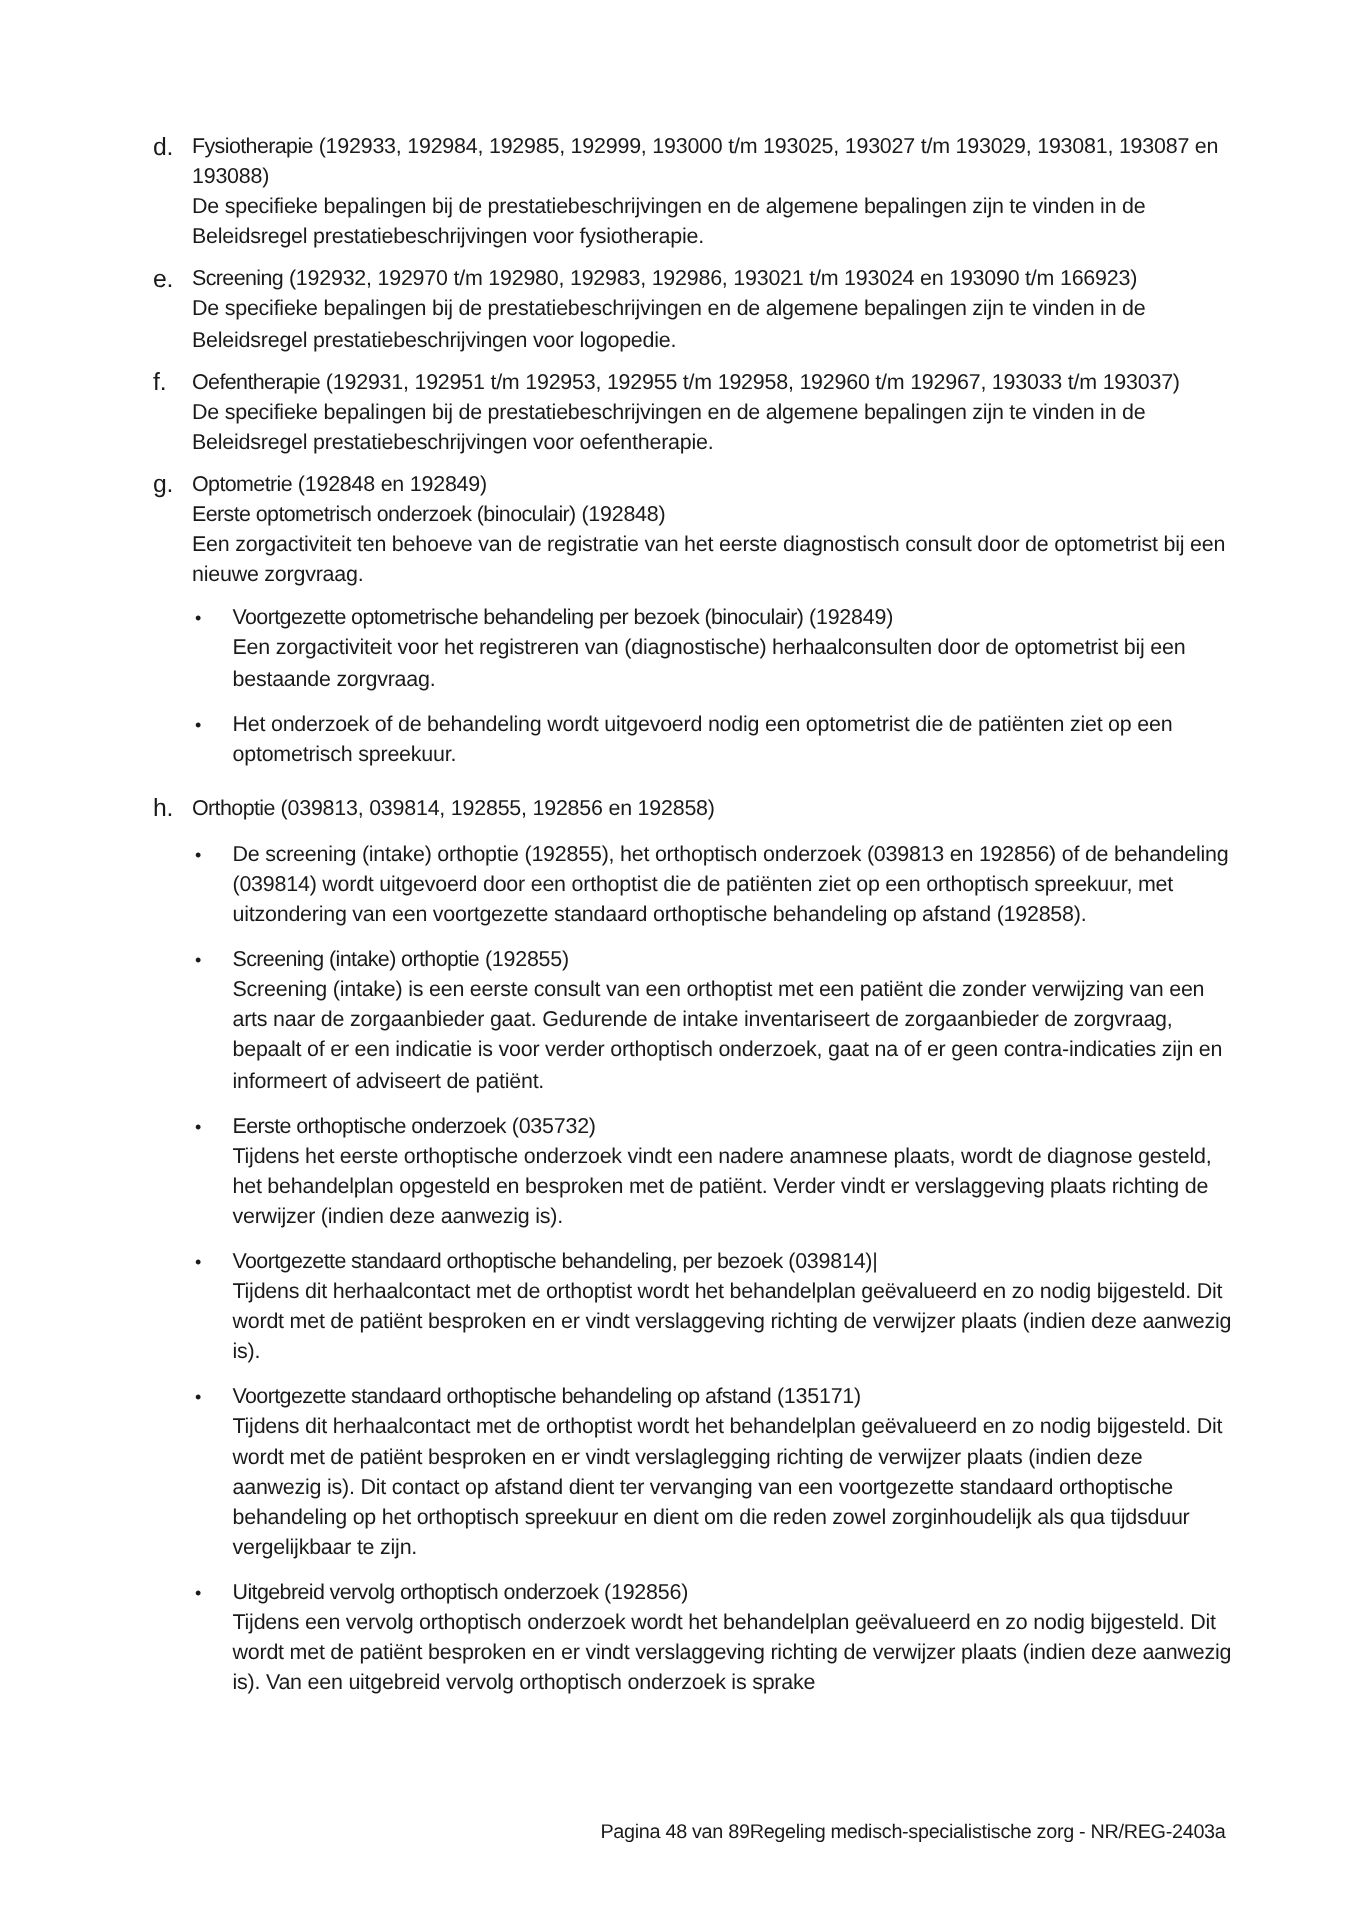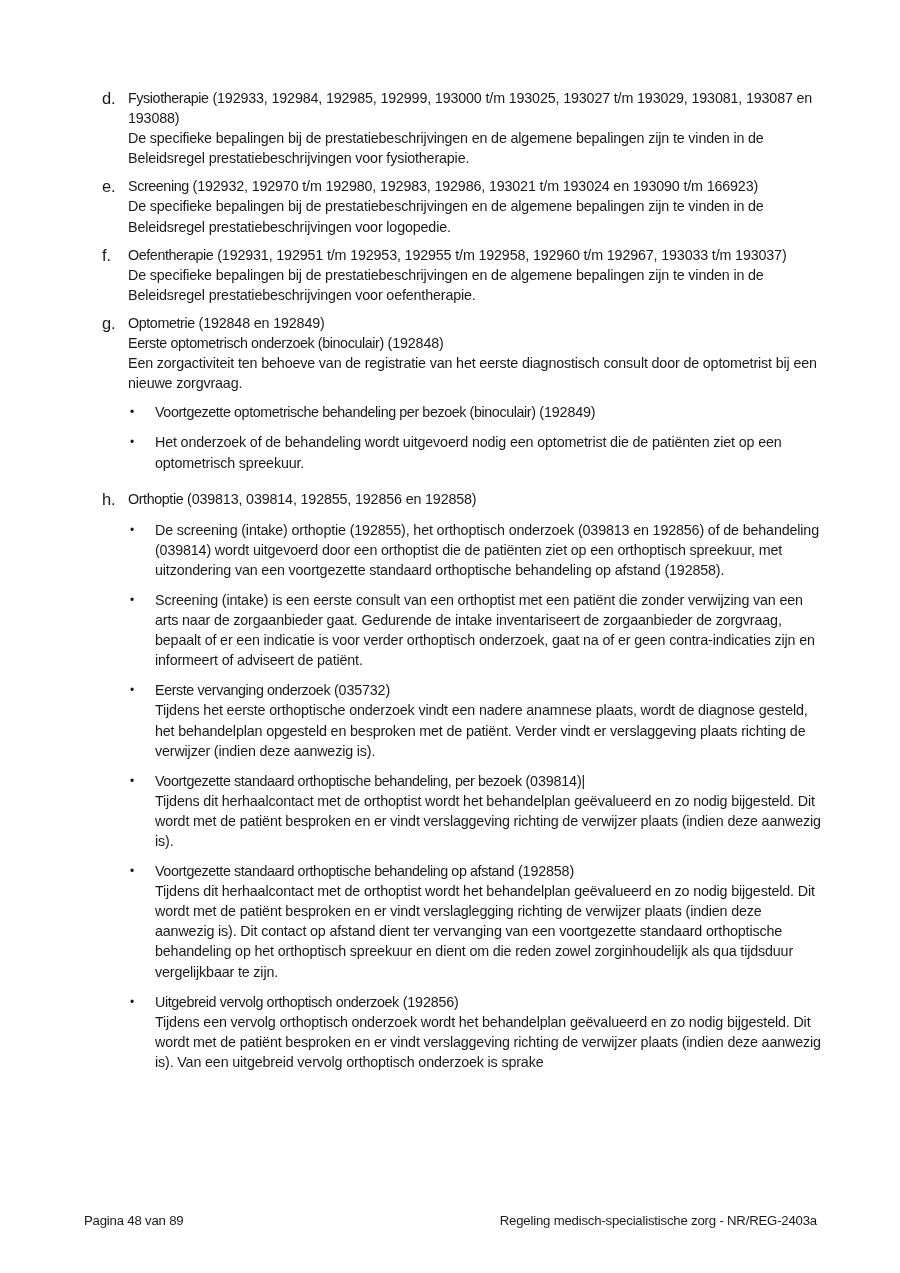--- a/index.html
+++ b/index.html
@@ -22,21 +22,21 @@
   .line { display: block; }
   .bullets { margin-top: 9px; }
   .bullet { position: relative; padding-left: 27px; margin-bottom: 10px; }
   .bullet .dot {
     position: absolute; left: 2px; top: 0; font-size: 12px;
   }
   .item-h .bullets { margin-top: 11px; }
   .item-g { margin-bottom: 8px; }
   .footer {
     position: absolute; top: 1213px; left: 84px; width: 733px;
-    font-size: 13.2px; display: flex; justify-content: space-between;
+    font-size: 13.2px; display: flex; justify-content: flex-end;
     letter-spacing: -0.2px;
   }
 </style>
 </head>
 <body>
 
 <div class="page">
   <div class="content">
 
     <div class="item">
@@ -59,53 +59,55 @@
 
     <div class="item item-g">
       <span class="marker">g.</span>
       <span class="line"><span class="it">Optometrie</span><span> (192848 en 192849)</span></span>
       <span class="line"><span class="it">Eerste optometrisch onderzoek (binoculair)</span><span> (192848)</span></span>
       <span class="line">Een zorgactiviteit ten behoeve van de registratie van het eerste diagnostisch consult door de optometrist bij een nieuwe zorgvraag.</span>
       <div class="bullets">
         <div class="bullet">
           <span class="dot">•</span>
           <span class="line"><span class="it">Voortgezette optometrische behandeling per bezoek (binoculair)</span><span> (192849)</span></span>
+          <span class="line">Een zorgactiviteit voor het registreren van (diagnostische) herhaalconsulten door de optometrist bij een bestaande zorgvraag.</span>
         </div>
         <div class="bullet">
           <span class="dot">•</span>
           <span class="line">Het onderzoek of de behandeling wordt uitgevoerd nodig een optometrist die de patiënten ziet op een optometrisch spreekuur.</span>
         </div>
       </div>
     </div>
 
     <div class="item item-h" style="margin-top:16px;">
       <span class="marker">h.</span>
       <span class="line"><span class="it">Orthoptie</span><span> (039813, 039814, 192855, 192856 en 192858)</span></span>
       <div class="bullets">
         <div class="bullet">
           <span class="dot">•</span>
           <span class="line">De screening (intake) orthoptie (192855), het orthoptisch onderzoek (039813 en 192856) of de behandeling (039814) wordt uitgevoerd door een orthoptist die de patiënten ziet op een orthoptisch spreekuur, met uitzondering van een voortgezette standaard orthoptische behandeling op afstand (192858).</span>
         </div>
         <div class="bullet">
           <span class="dot">•</span>
+          <span class="line"><span class="it">Screening (intake) orthoptie</span><span> (192855)</span></span>
           <span class="line">Screening (intake) is een eerste consult van een orthoptist met een patiënt die zonder verwijzing van een arts naar de zorgaanbieder gaat. Gedurende de intake inventariseert de zorgaanbieder de zorgvraag, bepaalt of er een indicatie is voor verder orthoptisch onderzoek, gaat na of er geen contra-indicaties zijn en informeert of adviseert de patiënt.</span>
         </div>
         <div class="bullet">
           <span class="dot">•</span>
-          <span class="line"><span class="it">Eerste vervanging onderzoek</span><span> (035732)</span></span>
+          <span class="line"><span class="it">Eerste orthoptische onderzoek</span><span> (035732)</span></span>
           <span class="line">Tijdens het eerste orthoptische onderzoek vindt een nadere anamnese plaats, wordt de diagnose gesteld, het behandelplan opgesteld en besproken met de patiënt. Verder vindt er verslaggeving plaats richting de verwijzer (indien deze aanwezig is).</span>
         </div>
         <div class="bullet">
           <span class="dot">•</span>
           <span class="line"><span class="it">Voortgezette standaard orthoptische behandeling, per bezoek</span><span> (039814)|</span></span>
           <span class="line">Tijdens dit herhaalcontact met de orthoptist wordt het behandelplan geëvalueerd en zo nodig bijgesteld. Dit wordt met de patiënt besproken en er vindt verslaggeving richting de verwijzer plaats (indien deze aanwezig is).</span>
         </div>
         <div class="bullet">
           <span class="dot">•</span>
-          <span class="line"><span class="it">Voortgezette standaard orthoptische behandeling op afstand</span><span> (192858)</span></span>
+          <span class="line"><span class="it">Voortgezette standaard orthoptische behandeling op afstand</span><span> (135171)</span></span>
           <span class="line">Tijdens dit herhaalcontact met de orthoptist wordt het behandelplan geëvalueerd en zo nodig bijgesteld. Dit wordt met de patiënt besproken en er vindt verslaglegging richting de verwijzer plaats (indien deze aanwezig is). Dit contact op afstand dient ter vervanging van een voortgezette standaard orthoptische behandeling op het orthoptisch spreekuur en dient om die reden zowel zorginhoudelijk als qua tijdsduur vergelijkbaar te zijn.</span>
         </div>
         <div class="bullet">
           <span class="dot">•</span>
           <span class="line"><span class="it">Uitgebreid vervolg orthoptisch onderzoek</span><span> (192856)</span></span>
           <span class="line">Tijdens een vervolg orthoptisch onderzoek wordt het behandelplan geëvalueerd en zo nodig bijgesteld. Dit wordt met de patiënt besproken en er vindt verslaggeving richting de verwijzer plaats (indien deze aanwezig is). Van een uitgebreid vervolg orthoptisch onderzoek is sprake</span>
         </div>
       </div>
     </div>
 

